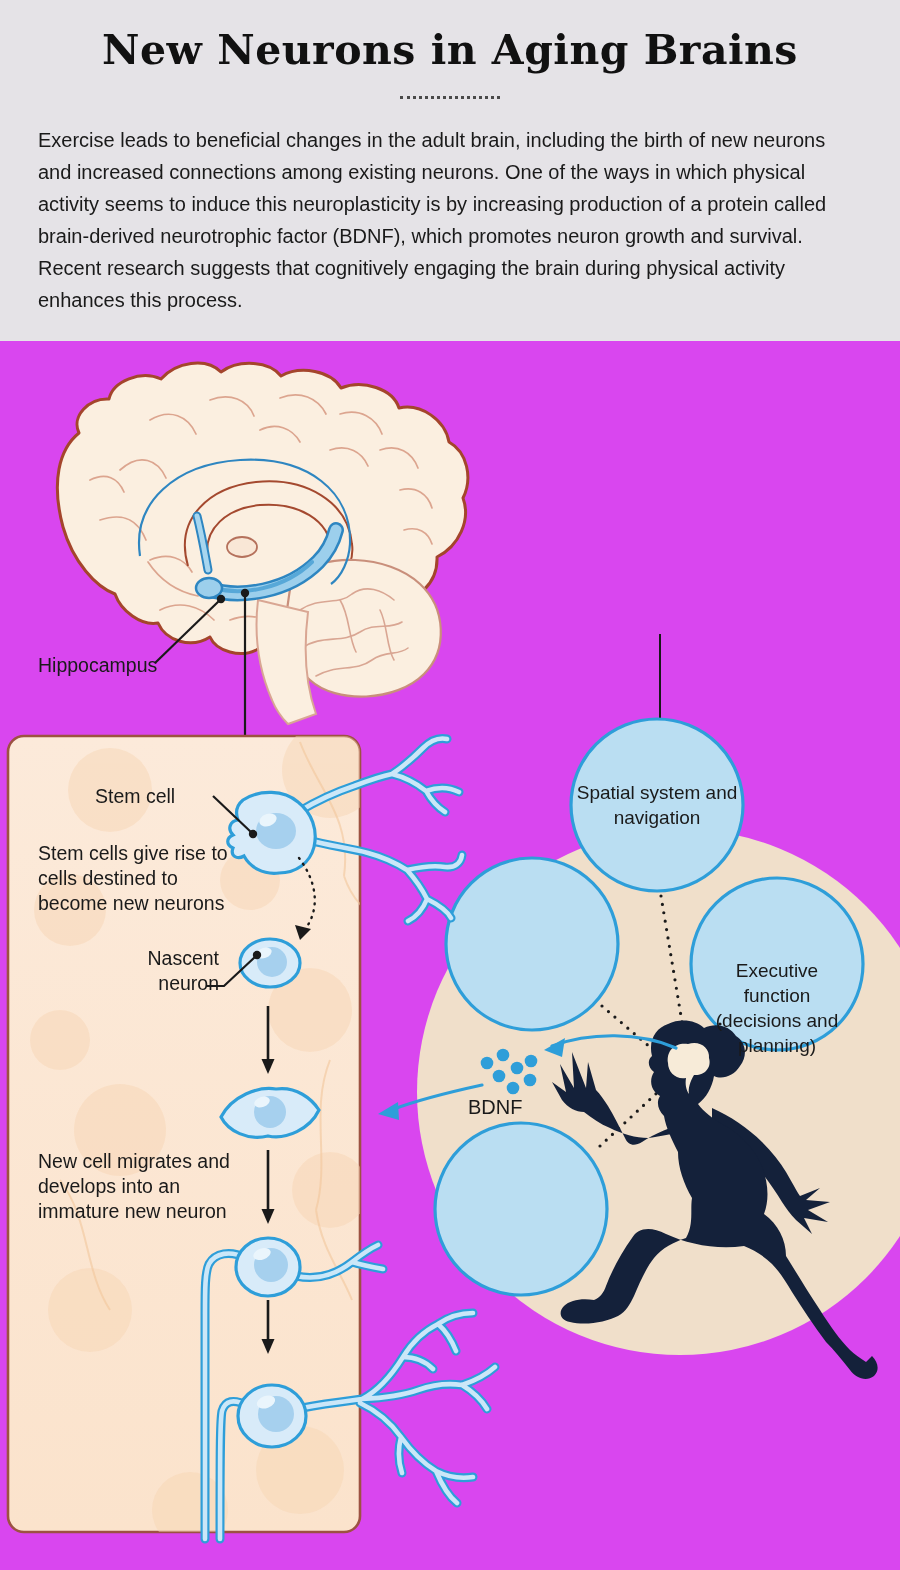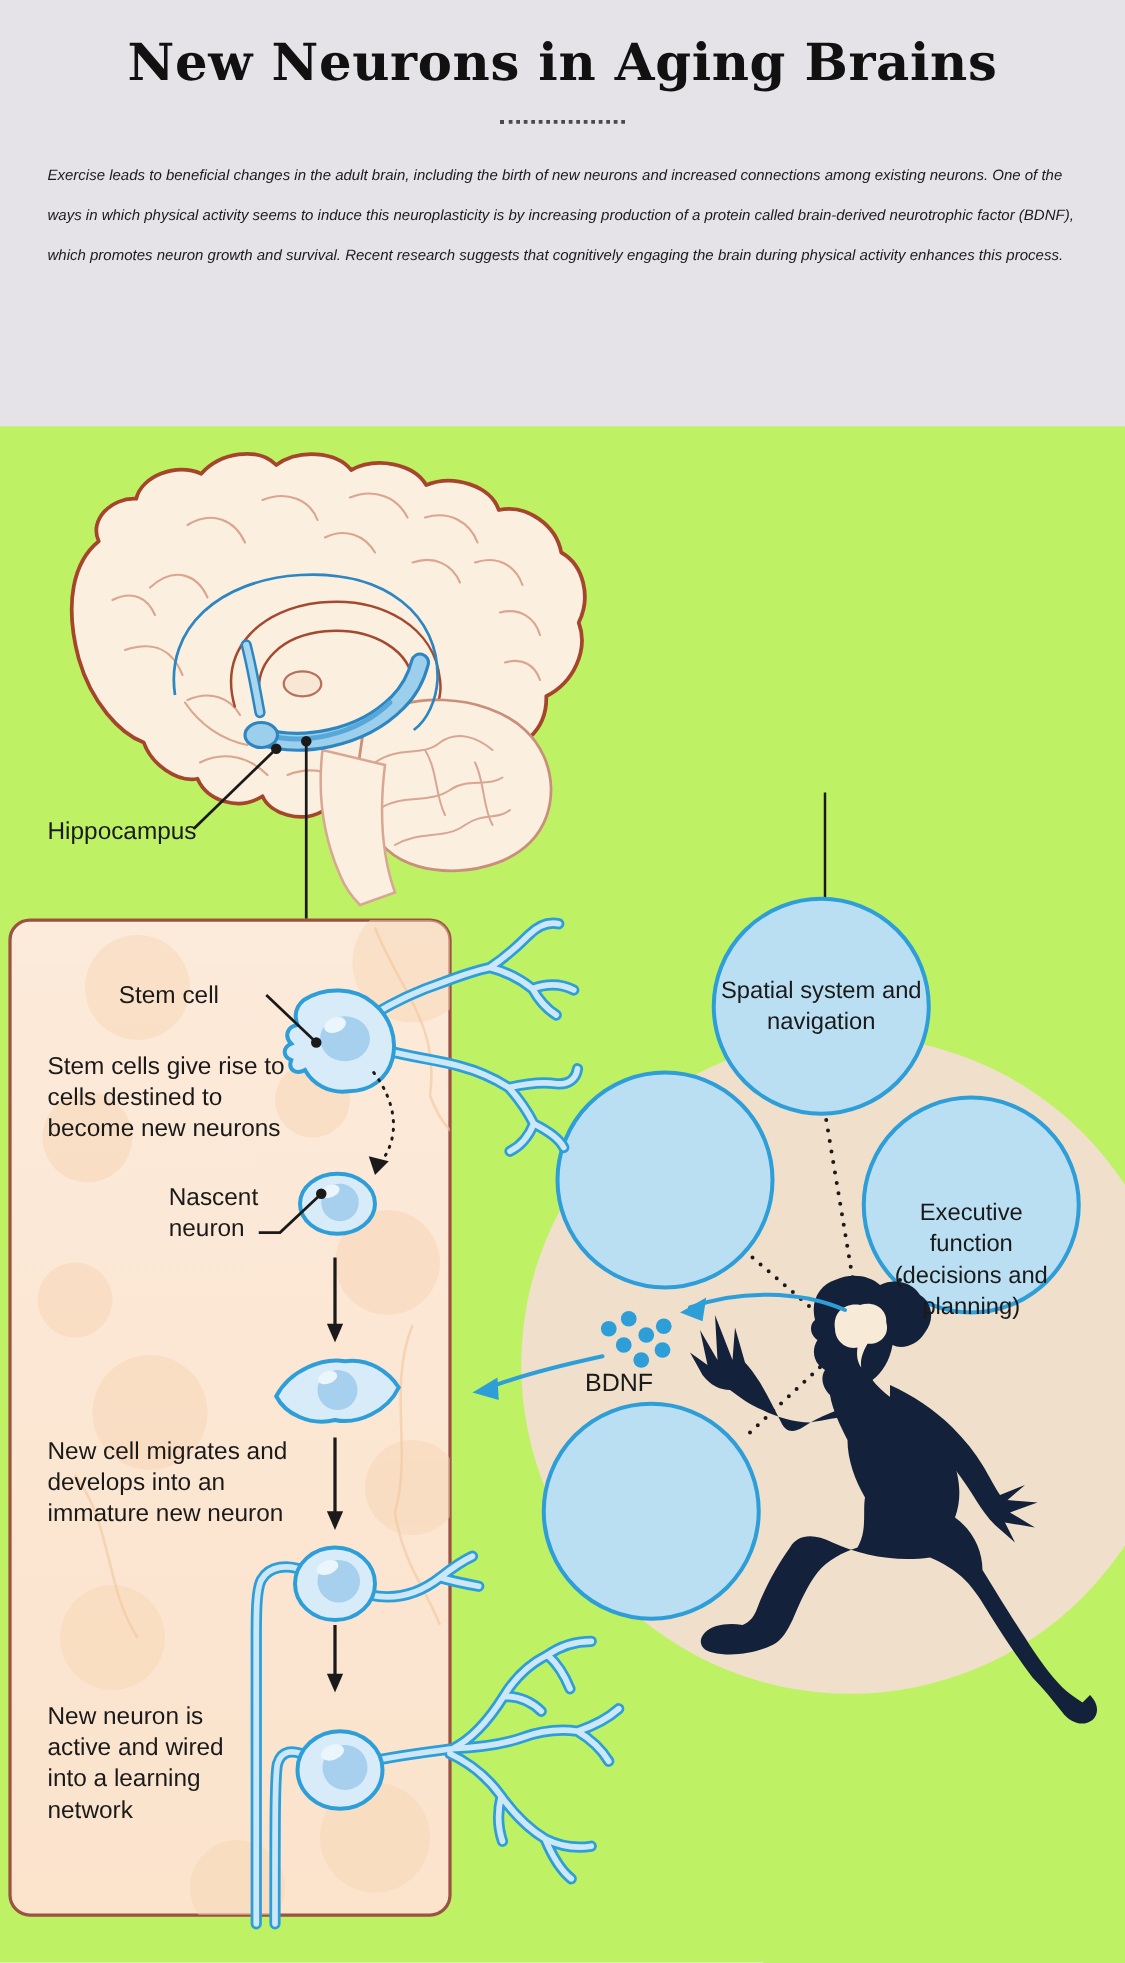--- a/index.html
+++ b/index.html
@@ -1,42 +1,42 @@
 <!DOCTYPE html>
 <html><head>
 <meta charset="utf-8">
 <style>
   html,body{margin:0;padding:0;}
   .poster{
     position:relative;width:900px;height:1570px;overflow:hidden;
-    background:#bef264;font-family:"Liberation Sans",sans-serif;color:#1A1A1A;
+    background:#d946ef;font-family:"Liberation Sans",sans-serif;color:#1A1A1A;
   }
   .header-band{position:absolute;left:0;top:0;width:900px;height:341px;background:#E5E3E7;}
   .title{
     position:absolute;left:0;top:26px;width:900px;text-align:center;
     font-family:"DejaVu Serif",serif;font-weight:700;font-size:41px;letter-spacing:.5px;color:#111;
   }
   .divider{position:absolute;left:400px;top:96px;width:100px;height:0;border-top:3px dotted #4a4a4a;}
-  .intro{position:absolute;left:38px;top:124px;width:826px;font-size:12px;line-height:32px;font-style:italic;}
+  .intro{position:absolute;left:38px;top:124px;width:826px;font-size:20px;line-height:32px;}
   .art{position:absolute;left:0;top:0;width:900px;height:1570px;}
   .lbl{position:absolute;font-size:19.5px;line-height:25px;}
   .hippo-label{left:38px;top:653px;}
   .exercise-caption{left:536px;top:487px;width:340px;font-size:19px;line-height:24.5px;}
   .circle-label{
     position:absolute;transform:translate(-50%,-50%);text-align:center;
     font-size:19px;line-height:25px;
   }
   .cl-spatial{left:657px;top:805px;width:162px;}
   .cl-motor{left:532px;top:944px;width:142px;}
   .cl-executive{left:777px;top:964px;width:132px;margin-top:44px;}
   .cl-sensory{left:521px;top:1209px;width:132px;}
   .bdnf-label{left:468px;top:1095px;font-size:20px;}
   .stem-label{left:95px;top:784px;width:112px;text-align:left;}
   .stem-caption{left:38px;top:841px;width:208px;}
-  .nascent-label{left:135px;top:946px;width:84px;}
+  .nascent-label{left:135px;top:946px;width:84px;text-align:right;}
   .migrate-caption{left:38px;top:1149px;width:214px;}
   .network-caption{left:38px;top:1361px;width:170px;}
 
   
   .tube-o{fill:none;stroke:#2E9ED9;stroke-width:9;stroke-linecap:round;stroke-linejoin:round;}
   .tube-i{fill:none;stroke:#CBE7F8;stroke-width:4.6;stroke-linecap:round;stroke-linejoin:round;}
   .cellbody{fill:#D8EBF9;stroke:#2E9ED9;stroke-width:3.2;}
   .nucleus{fill:#A6D0EE;}
   .shine{fill:#EAF5FC;}
   .gyrus{fill:none;stroke:#DCA58F;stroke-width:1.7;stroke-linecap:round;}
@@ -250,15 +250,14 @@
 
   <div class="circle-label cl-spatial">Spatial system and navigation</div>
   <div class="circle-label cl-executive">Executive function (decisions and planning)</div>
 
   <div class="lbl bdnf-label">BDNF</div>
 
   <div class="lbl stem-label">Stem cell</div>
   <div class="lbl stem-caption">Stem cells give rise to cells destined to become new neurons</div>
   <div class="lbl nascent-label">Nascent neuron</div>
   <div class="lbl migrate-caption">New cell migrates and develops into an immature new neuron</div>
-  <div class="lbl network-caption">New neuron is active and wired into a learning network</div>
 
 </div>
 
 </body></html>

